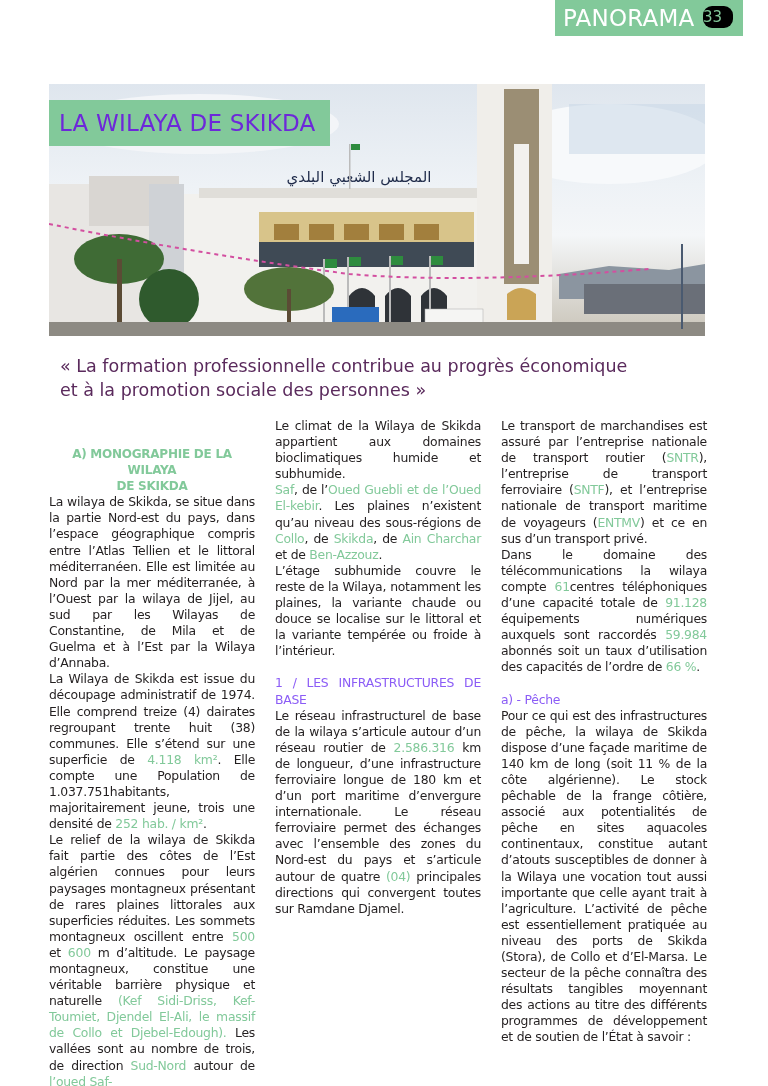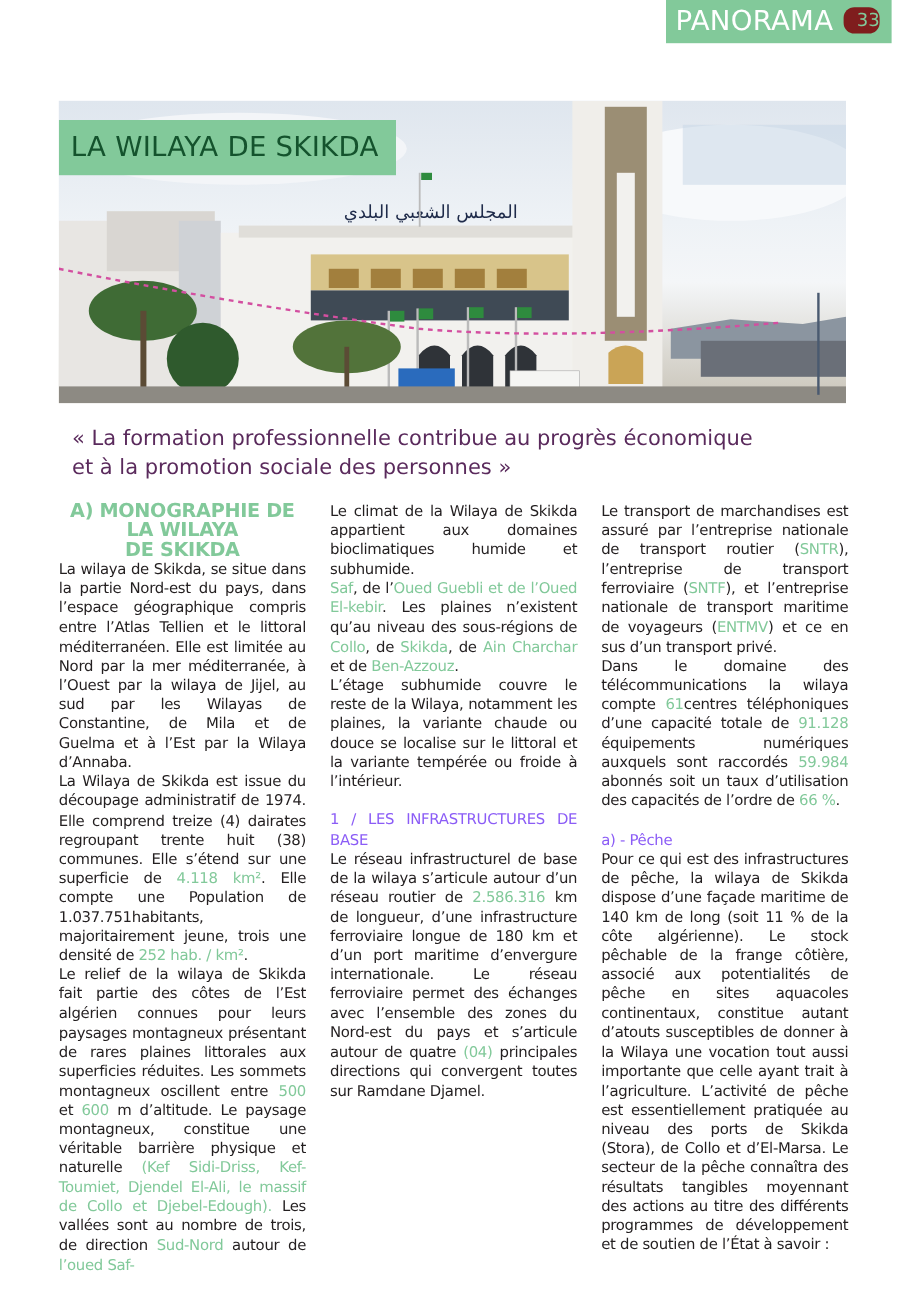--- a/index.html
+++ b/index.html
@@ -9,51 +9,51 @@
   .header-band {
     position: absolute; top: 0; left: 555px; width: 188px; height: 36px;
     background: #82c99a; display: flex; align-items: center; padding-left: 8px;
   }
   .header-title {
     color: #ffffff; font-family: "DejaVu Sans", sans-serif; font-size: 23px; font-weight: normal;
     letter-spacing: 0.2px;
   }
   .page-num {
     position: absolute; right: 10px; top: 6px; width: 30px; height: 22px;
-    background: #7f1d1d; color: #82c99a; border-radius: 9px;
-    font-size: 15px; text-align: right; line-height: 22px;
+    background: #000000; color: #82c99a; border-radius: 9px;
+    font-size: 15px; text-align: left; line-height: 22px;
   }
 
   .hero {
     position: absolute; top: 84px; left: 49px; width: 656px; height: 252px; overflow: hidden;
     background: linear-gradient(180deg, #dfe6ee 0%, #eef2f6 40%, #f4f6f8 60%, #c9c4b8 100%);
   }
   .hero svg { position: absolute; left: 0; top: 0; }
   .hero-title-box {
     position: absolute; top: 16px; left: 0; width: 281px; height: 46px; background: #82c99a;
     display: flex; align-items: center; padding-left: 10px;
   }
-  .hero-title { color: #14532d; font-size: 23px; letter-spacing: 0.2px; }
+  .hero-title { color: #6d28d9; font-size: 23px; letter-spacing: 0.2px; }
 
   .quote {
     position: absolute; top: 354px; left: 60px; width: 650px; 
     color: #5a2a5c; font-size: 17.5px; line-height: 24px;
   }
 
   .col {
     position: absolute; top: 418px; width: 206px;
     font-size: 12.4px; line-height: 16.1px; text-align: justify; color: #231f20;
     font-family: "DejaVu Sans", sans-serif; letter-spacing: -0.25px;
   }
   .col1 { left: 49px; }
   .col2 { left: 275px; }
   .col3 { left: 501px; }
   .col p { margin: 0; }
   .hl { color: #82c99a; }
-  .sec-title { color: #82c99a; text-align: center; font-weight: bold; font-size: 16px; }
+  .sec-title { color: #82c99a; text-align: center; font-weight: bold; font-size: 12px; margin-top: 28px; }
   .sub-title { color: #8b5cf6; font-size: 12.4px; }
   .gap { height: 16px; }
 </style>
 </head>
 <body>
 
 <div class="header-band">
   <span class="header-title">PANORAMA</span>
   <span class="page-num">33</span>
 </div>

